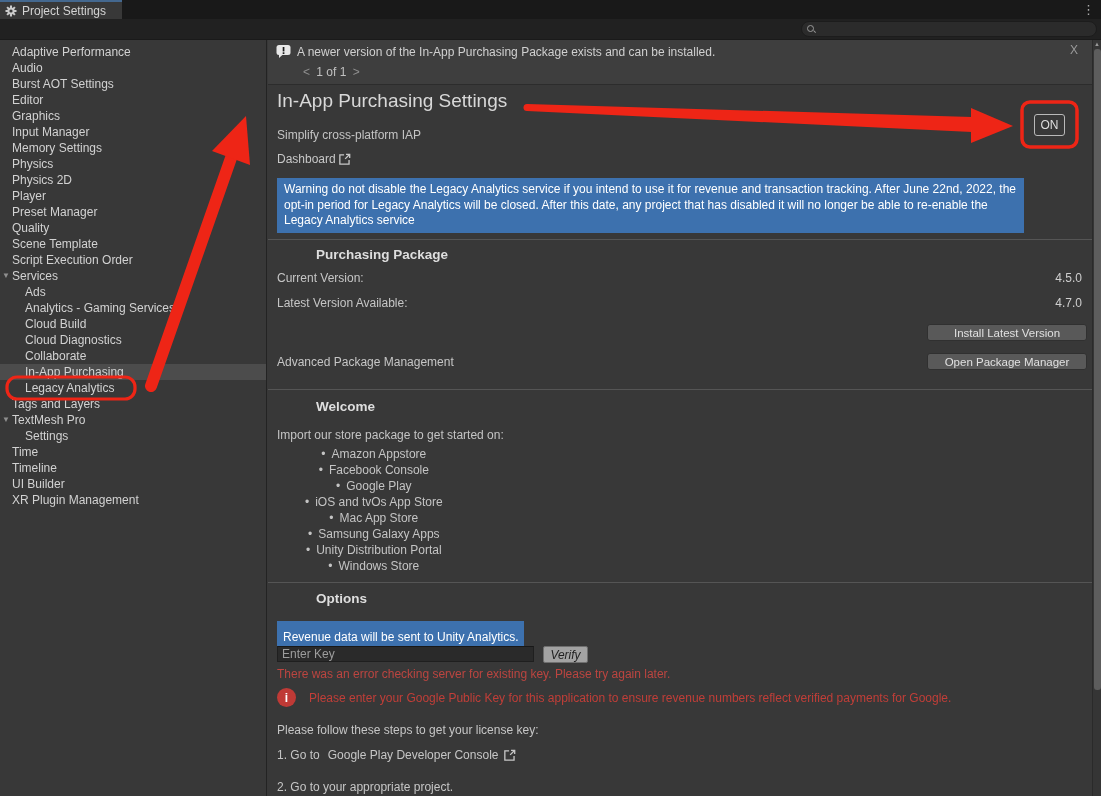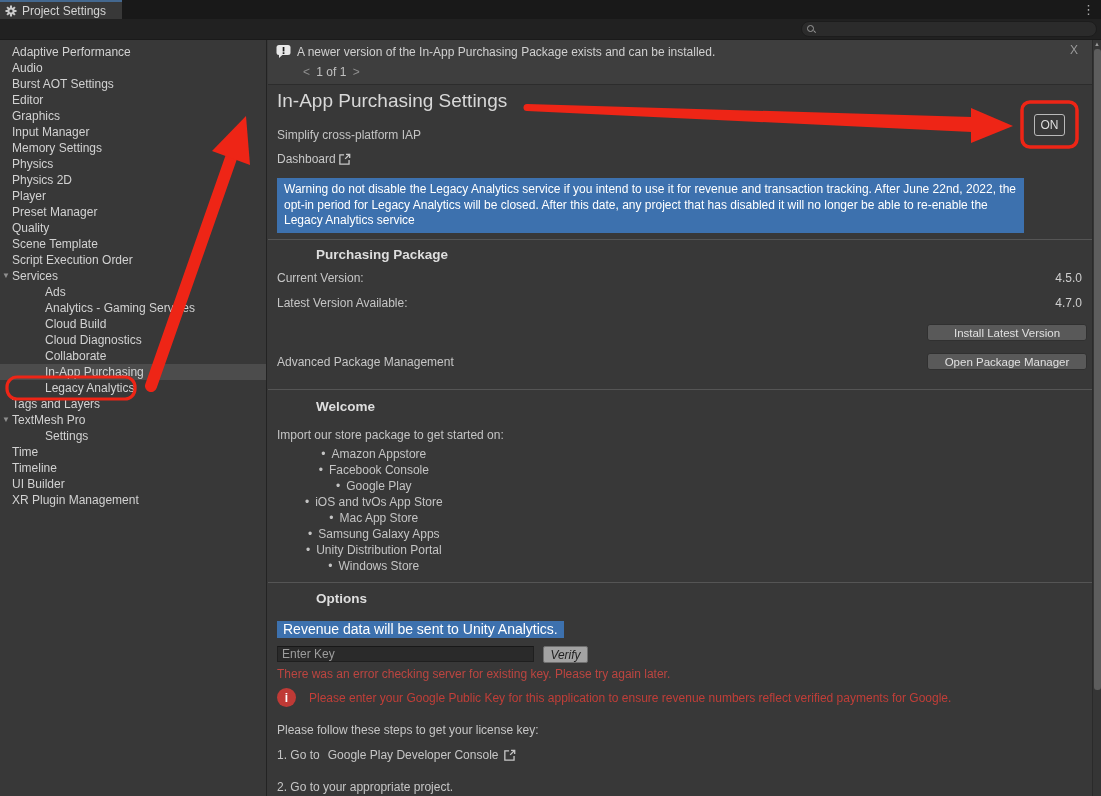--- a/index.html
+++ b/index.html
@@ -20,21 +20,21 @@
                border:1px solid #1c1c1c; border-radius:8px; display:flex; align-items:center; padding-left:5px; }
   .mag { position:relative; width:9px; height:9px; }
   .mag::before { content:""; position:absolute; left:0; top:0; width:5px; height:5px; border:1.4px solid #9a9a9a; border-radius:50%; }
   .mag::after { content:""; position:absolute; left:6px; top:6px; width:3px; height:1.4px; background:#9a9a9a; transform:rotate(45deg); }
   .searchbox input { flex:1; background:transparent; border:none; outline:none; color:#d0d0d0; font-size:11px; height:14px; }
 
   
   .sidebar { position:absolute; top:40px; left:0; bottom:0; width:267px; background:#383838; border-right:1px solid #232323; padding-top:4px; }
   .srow { position:relative; height:16px; line-height:16px; font-size:12px; color:#d2d2d2; white-space:nowrap; cursor:pointer; }
   .srow .lbl { position:absolute; left:12px; }
-  .srow.l1 .lbl { left:25px;margin-left:20px; }
+  .srow.l1 .lbl { left:25px; }
   .srow.selected { background:#4c4c4c; }
   .tri { position:absolute; left:2px; top:0; font-size:8px; color:#8f8f8f; line-height:16px; }
 
   
   .main { position:absolute; top:40px; left:268px; right:0; bottom:0; background:#383838; }
   .banner { position:absolute; top:0; left:0; right:9px; height:45px; background:#3e3e3e; border-bottom:1px solid #2c2c2c; }
   .bub { position:absolute; left:8px; top:4px; }
   .banner-msg { position:absolute; left:29px; top:5px; font-size:12px; color:#d0d0d0; }
   .banner-close { position:absolute; right:14px; top:3px; font-size:12px; color:#9a9a9a; cursor:pointer; }
   .pager { position:absolute; left:32px; top:25px; font-size:12px; color:#c0c0c0; }
@@ -55,22 +55,22 @@
   .frow { position:absolute; left:9px; right:19px; height:16px; font-size:12px; color:#c6c6c6; }
   .frow .val { position:absolute; right:0; color:#cfcfcf; }
   .ubtn { position:absolute; right:14px; width:160px; height:17px; background:#595959; border:1px solid #303030;
           border-radius:3px; color:#e0e0e0; font-size:11.5px; display:flex; align-items:center; justify-content:center; cursor:pointer; }
 
   .intro { position:absolute; left:9px; font-size:12px; color:#c4c4c4; }
   .stores { position:absolute; left:37px; top:406px; list-style:none;text-align:center; }
   .stores li { height:16px; line-height:16px; font-size:12px; color:#c4c4c4; }
   .stores .b { margin-right:6px; color:#c4c4c4; }
 
-  .chip { position:absolute; left:9px; top:581px; background:#3d71ae; color:#ffffff; font-size:14px;
-          height:17px; line-height:17px; padding:0 6px; }
+  .chip { position:absolute; left:9px; top:581px; background:#3d71ae; color:#ffffff; font-size:12px;
+          height:25px; line-height:17px; padding:8px 6px; }
   .keyfield { position:absolute; left:9px; top:606px; width:257px; height:16px; background:#2a2a2a;
               border:1px solid #1f1f1f; border-top-color:#181818; color:#cccccc; font-size:12px; padding:0 4px; outline:none; }
   .keyfield::placeholder { color:#9d9d9d; opacity:1; }
   .verify { position:absolute; left:275px; top:606px; width:45px; height:17px; background:#a3a3a3; border:1px solid #6f6f6f;
             border-radius:2px; color:#1f1f1f; font-size:12px; display:flex; align-items:center; justify-content:center; cursor:pointer;font-style:italic; }
   .errline { position:absolute; left:9px; top:627px; font-size:12px; color:#bc4540; }
   .info-ic { position:absolute; left:9px; top:648px; width:19px; height:19px; border-radius:50%; background:#bf3a36;
              color:#ffffff; font-size:12px; font-weight:bold; display:flex; align-items:center; justify-content:center; }
   .gwarn { position:absolute; left:41px; top:651px; right:20px; font-size:12px; color:#c13e38; }
   .steps { position:absolute; left:9px; top:683px; font-size:12px; color:#c6c6c6; }

